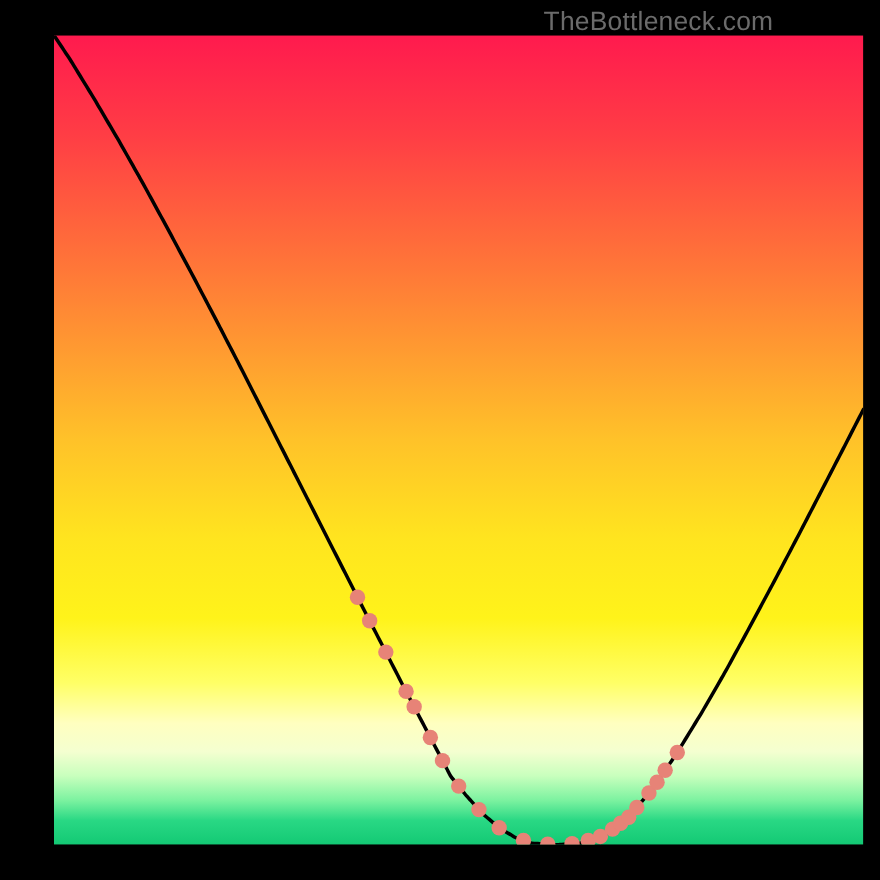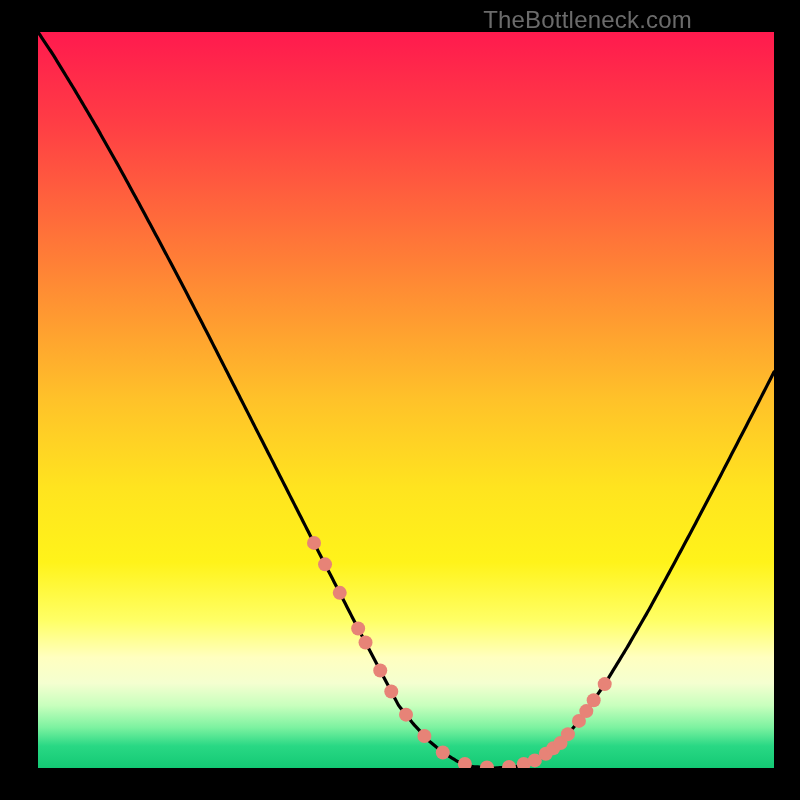--- a/index.html
+++ b/index.html
@@ -5,21 +5,21 @@
   html, body {
     margin: 0;
     padding: 0;
     width: 800px;
     height: 800px;
     background: #000;
     overflow: hidden;
   }
   .frame {
     position: absolute;
-    left: 6px;
+    left: 17px;
     top: 0;
     width: 700px;
     height: 800px;
     background: #000;
   }
   .plot {
     position: absolute;
     left: 32px;
     top: 32px;
     width: 736px;

